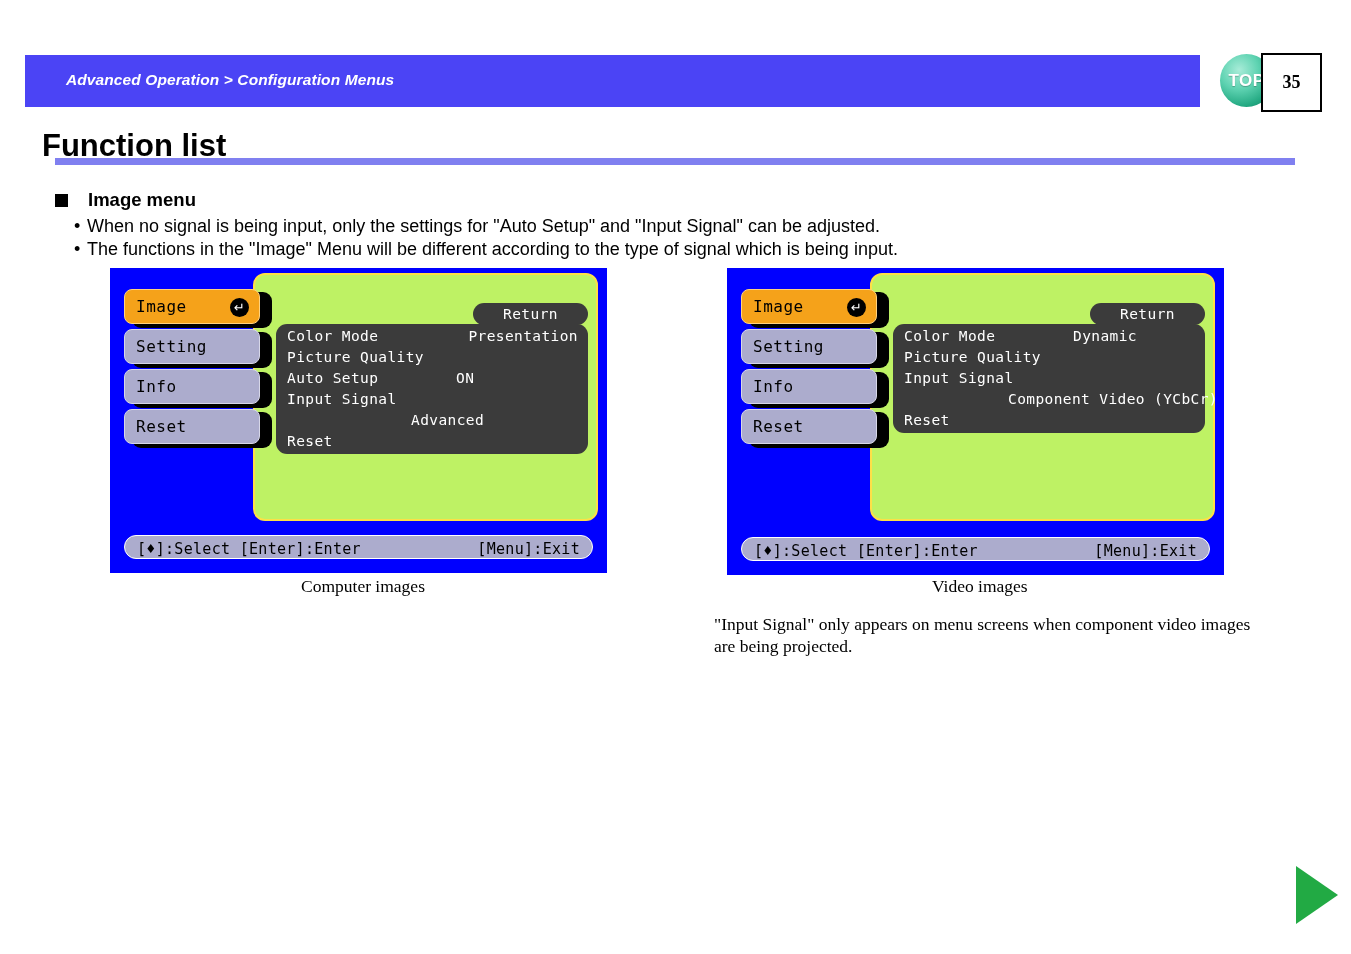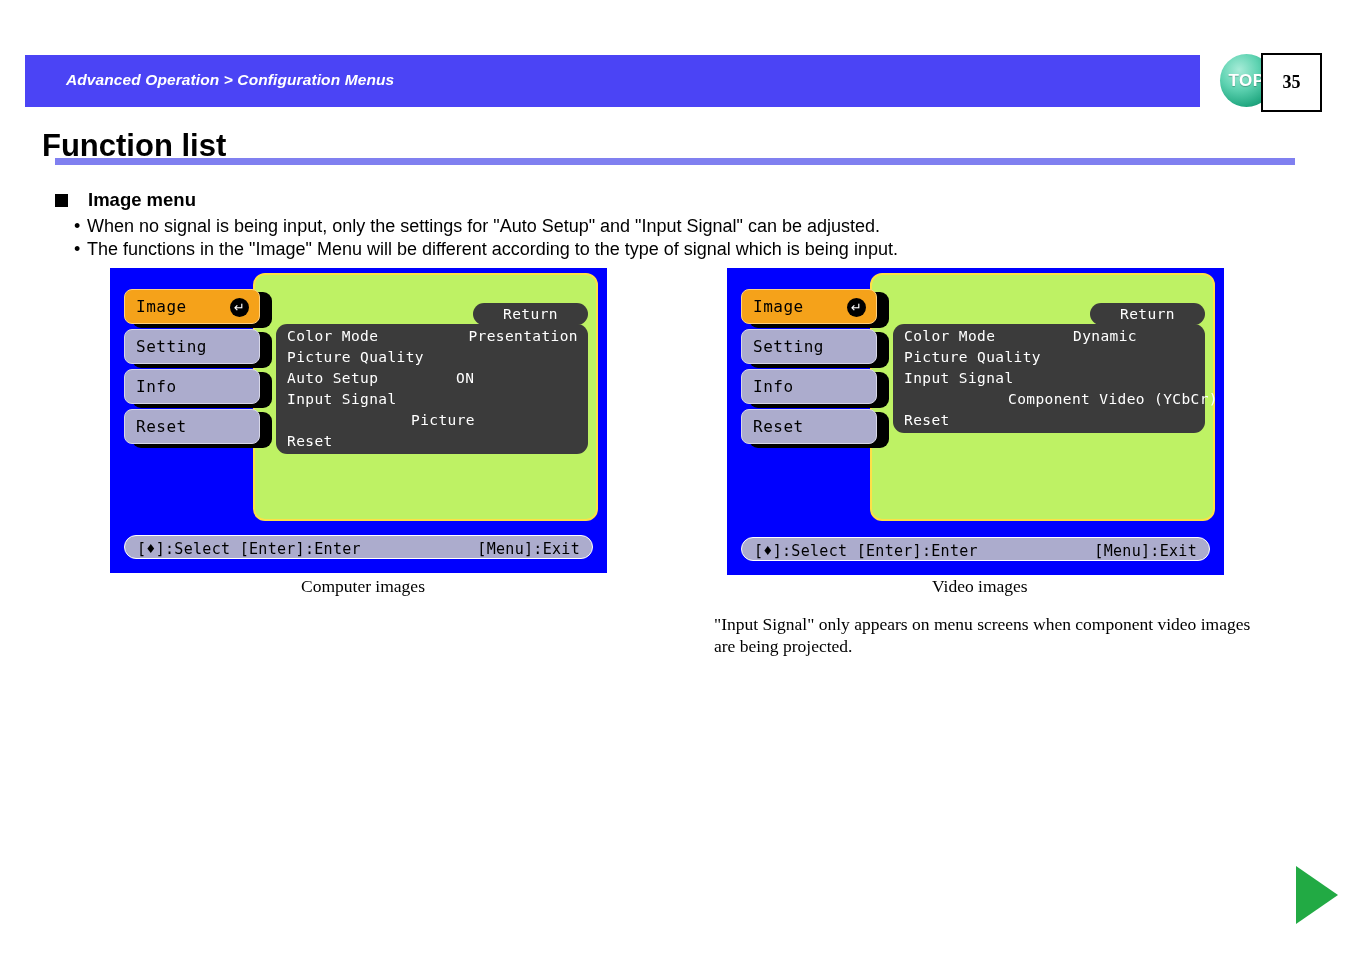--- a/index.html
+++ b/index.html
@@ -376,21 +376,21 @@
       <div class="osd-row">
         <span class="osd-row-label">Auto Setup</span>
         <span class="osd-row-value pos-mid3">ON</span>
       </div>
       <div class="osd-row">
         <span class="osd-row-label">Input Signal</span>
         <span class="osd-row-value pos-right"></span>
       </div>
       <div class="osd-row">
         <span class="osd-row-label"></span>
-        <span class="osd-row-value pos-mid">Picture</span>
+        <span class="osd-row-value pos-mid">Advanced</span>
       </div>
       <div class="osd-row">
         <span class="osd-row-label">Reset</span>
         <span class="osd-row-value pos-right"></span>
       </div>
     </div>
   </div>
 
   <div class="osd-sidebar">
     <div class="osd-sidebar-item selected">

